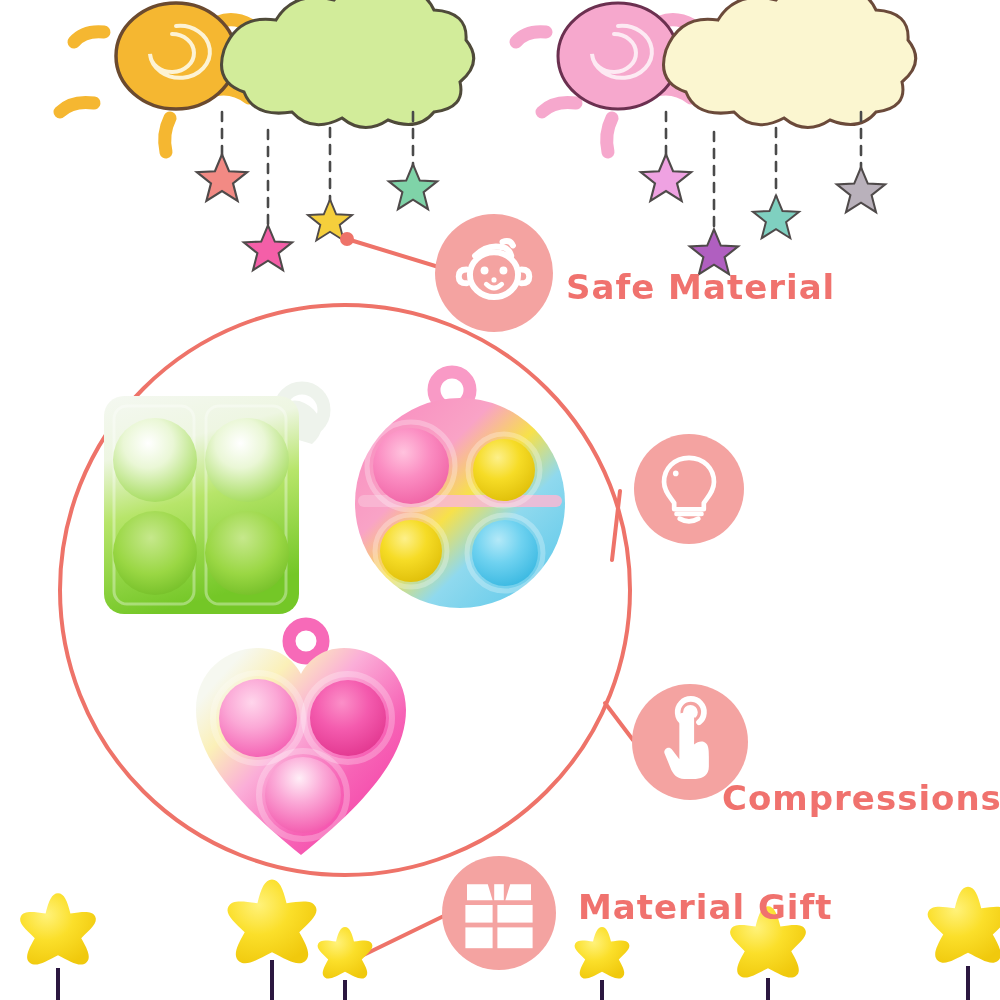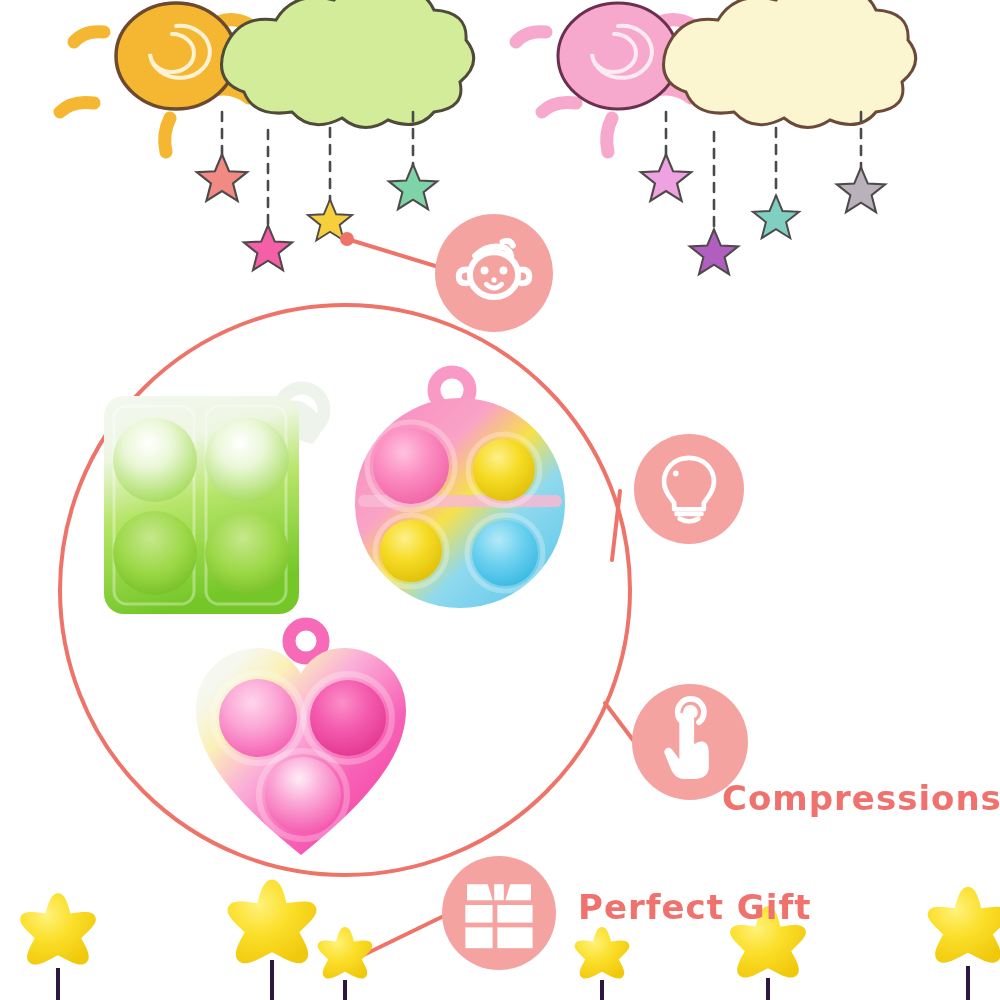--- a/index.html
+++ b/index.html
@@ -264,20 +264,21 @@
         <path d="M60 14 q8 -4 12 4"></path>
         <path d="M18 46 q-9 0 -9 8 q0 8 9 8"></path>
         <path d="M82 46 q9 0 9 8 q0 8 -9 8"></path>
       </g>
       <circle cx="39" cy="47" r="4.6" fill="#ffffff"></circle>
       <circle cx="61" cy="47" r="4.6" fill="#ffffff"></circle>
       <path d="M50 55 q-3 0 -3 3 q0 3 3 3 q3 0 3 -3 q0 -3 -3 -3 Z" fill="#ffffff"></path>
       <path d="M41 63 q9 9 18 0" fill="none" stroke="#ffffff" stroke-width="5.5" stroke-linecap="round"></path>
     </svg>
   </div>
+  <div class="feat-label" style="left:566px;top:268px;">Safe Material</div>
 
   <div class="icon-badge" style="left:634px;top:434px;width:110px;height:110px;">
     <svg class="gsvg" width="78" height="78" viewBox="0 0 100 100">
       <g fill="none" stroke="#ffffff" stroke-width="6" stroke-linejoin="round" stroke-linecap="round">
         <path d="M50 10 C31 10 18 24 18 41 C18 53 26 60 31 68 L31 76 L69 76 L69 68 C74 60 82 53 82 41 C82 24 69 10 50 10 Z"></path>
         <path d="M34 82 L66 82"></path>
         <path d="M38 88 q12 7 24 0"></path>
       </g>
       <circle cx="33" cy="30" r="3.6" fill="#ffffff"></circle>
     </svg>
@@ -311,15 +312,15 @@
         <path d="M10 14 L36 14 L42 34 L10 34 Z"></path>
         <path d="M44 14 L56 14 L56 34 L44 34 Z"></path>
         <path d="M64 14 L90 14 L90 34 L58 34 Z"></path>
         <rect x="8" y="40" width="34" height="22"></rect>
         <rect x="48" y="40" width="44" height="22"></rect>
         <rect x="8" y="68" width="34" height="26"></rect>
         <rect x="48" y="68" width="44" height="26"></rect>
       </g>
     </svg>
   </div>
-  <div class="feat-label" style="left:578px;top:888px;">Perfect Gift</div>
+  <div class="feat-label" style="left:578px;top:888px;">Material Gift</div>
 
 </div>
 
 </body></html>

